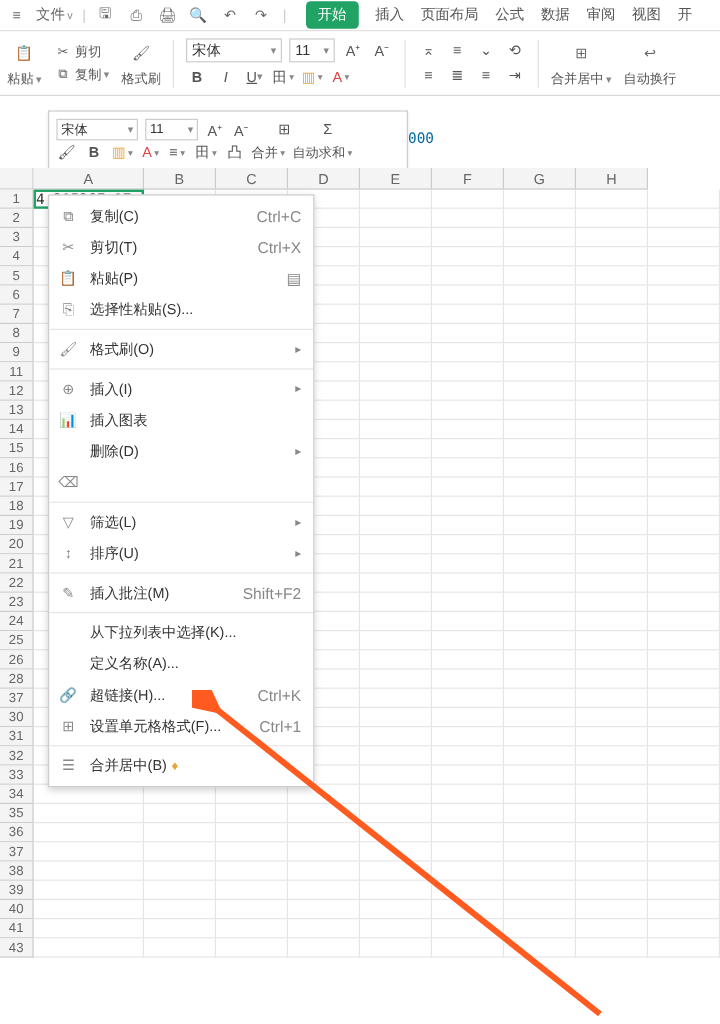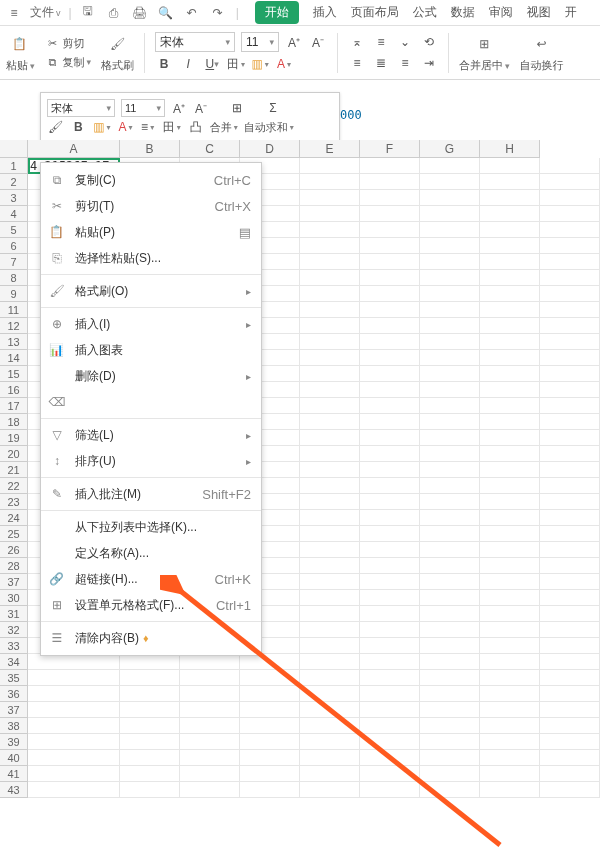--- a/index.html
+++ b/index.html
@@ -776,21 +776,21 @@
       <span class="ctx-sc">Ctrl+K</span>
     </div>
   <div class="ctx-item">
       <span class="ctx-ico">⊞</span>
       <span class="ctx-txt">设置单元格格式(F)...</span>
       <span class="ctx-sc">Ctrl+1</span>
     </div>
   <div class="ctx-sep"></div>
   <div class="ctx-item">
       <span class="ctx-ico">☰</span>
-      <span class="ctx-txt"><span>清除内容(B)</span><span class="crown">♦</span></span>
+      <span class="ctx-txt"><span>合并居中(B)</span><span class="crown">♦</span></span>
     </div>
 </div>
 
 <svg class="arrow" style="left:160px;top:575px;width:350px;height:280px">
   <defs>
       <marker id="ah" markerWidth="12" markerHeight="12" refX="2" refY="6" orient="auto">
         <path d="M12,0 L0,6 L12,12 Z" fill="#ff5a1f"></path>
       </marker>
     </defs>
   <line x1="340" y1="270" x2="18" y2="14" stroke="#ff5a1f" stroke-width="5" marker-end="url(#ah)"></line>

